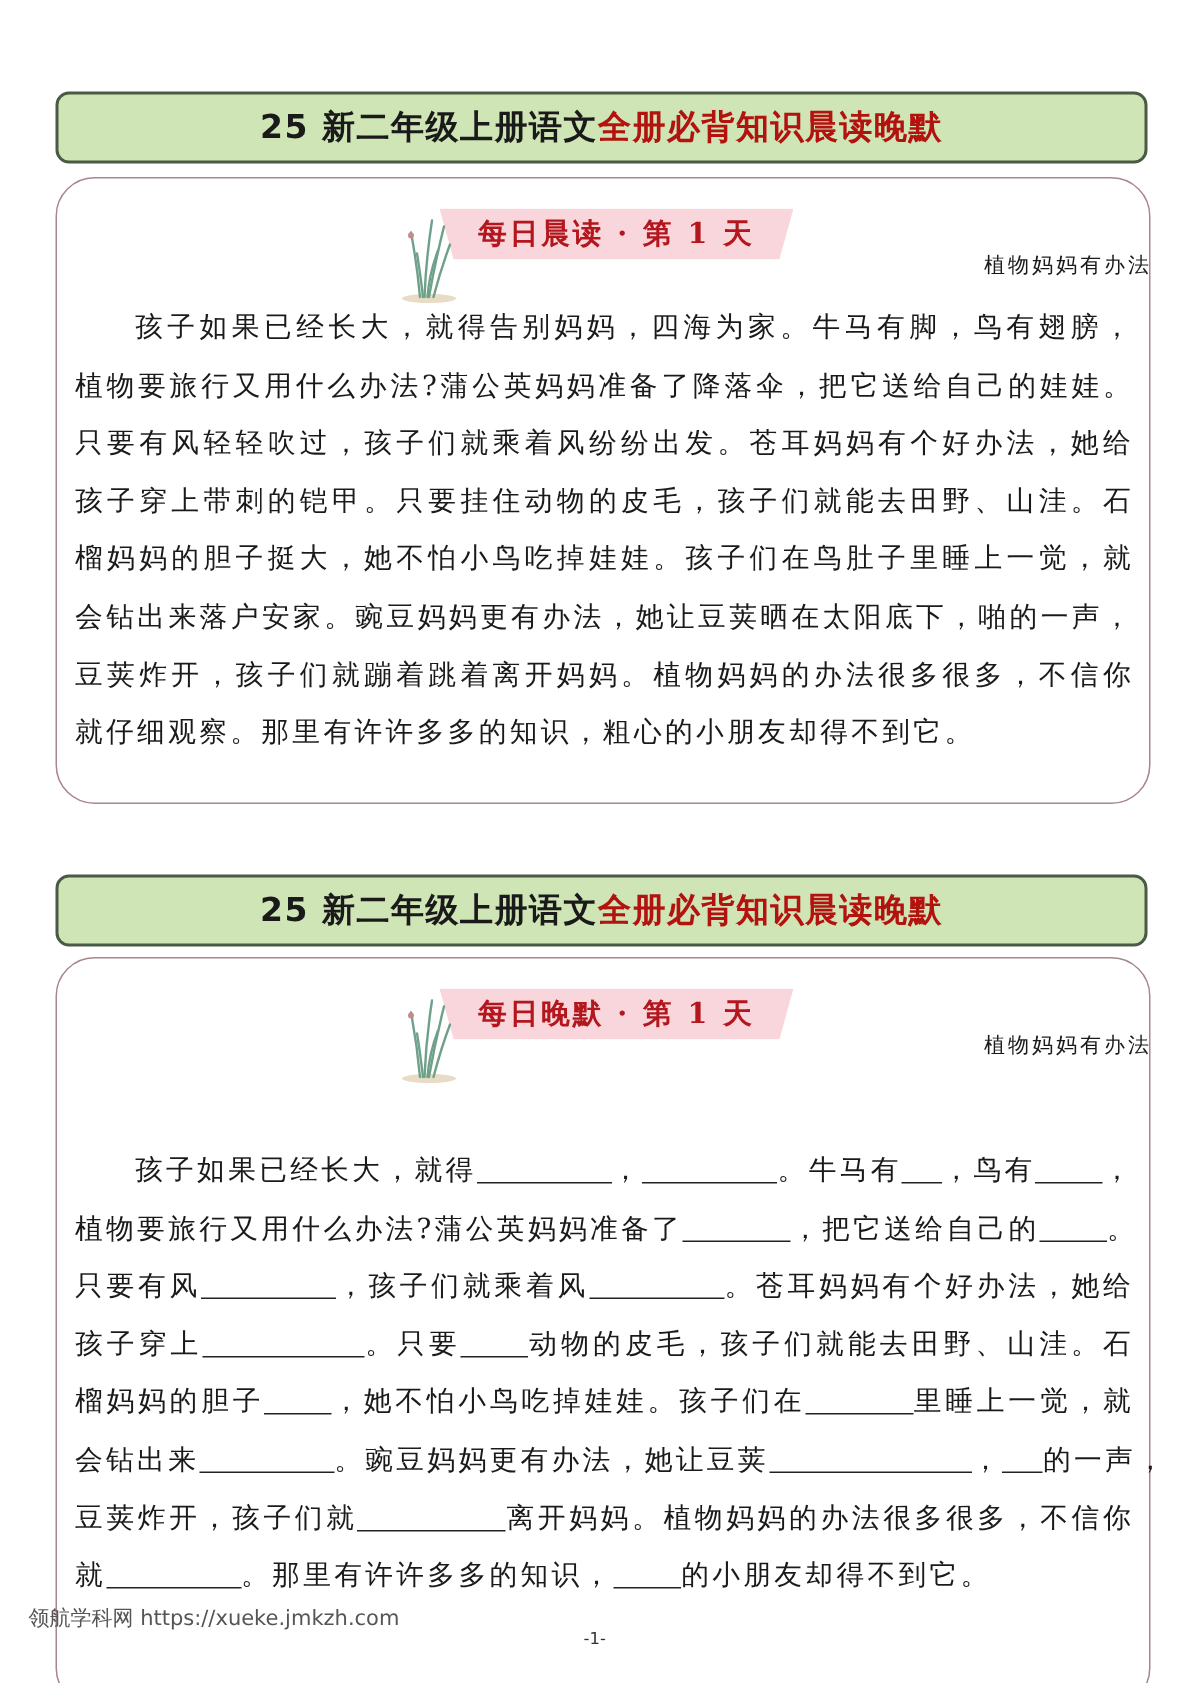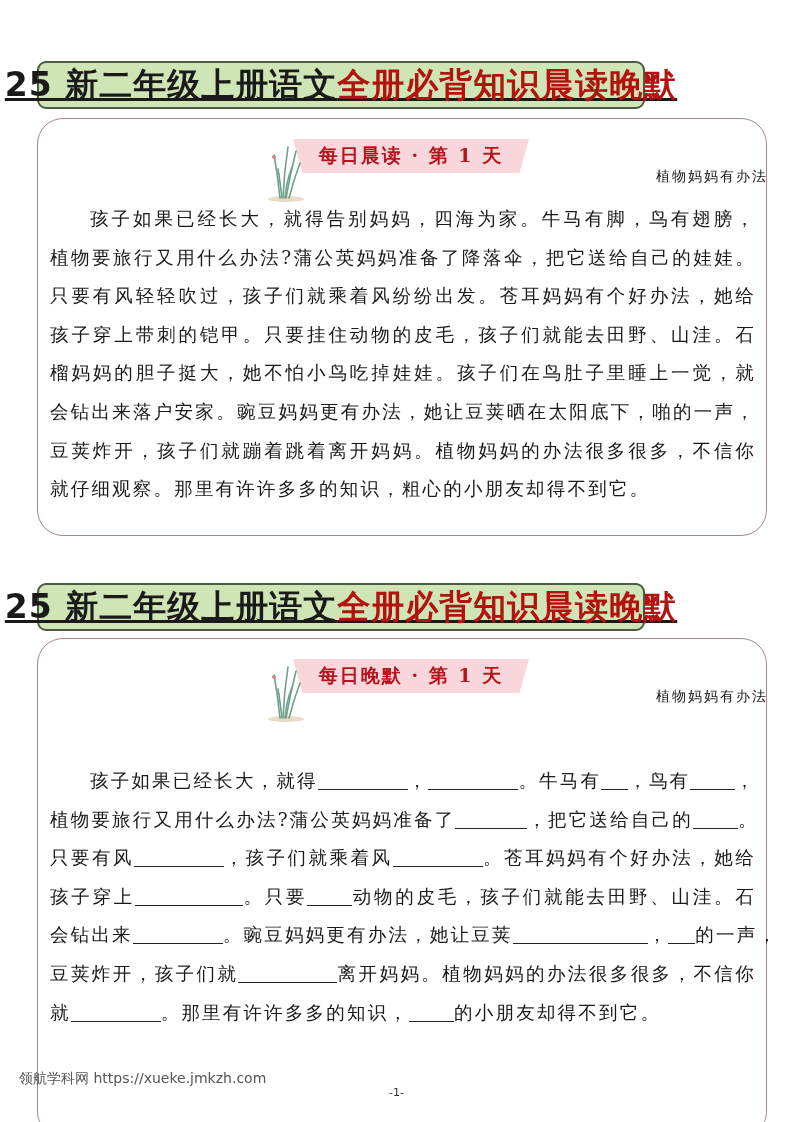--- a/index.html
+++ b/index.html
@@ -1,25 +1,25 @@
 <!DOCTYPE html>
 <html><head>
   <meta charset="utf-8">
   <style>
     html, body { margin: 0; padding: 0; }
     body {
       width: 793px; height: 1122px; background: #ffffff; position: relative; overflow: hidden;
       font-family: "DejaVu Serif", "Liberation Serif", serif; color: #1a1a1a;
     }
     .banner {
-      position: absolute; left: 37px; width: 608px; height: 48px;
+      position: absolute; left: 37px; width: 728px; height: 48px;
       background: #cfe5b6; border: 2px solid #4a5a44; border-radius: 9px; box-sizing: border-box;
       display: flex; align-items: center; justify-content: center;
-      font-family: "DejaVu Sans", "Liberation Sans", sans-serif; font-weight: bold; font-size: 33px;
-      letter-spacing: 1px; white-space: nowrap; text-decoration: underline;
+      font-family: "DejaVu Sans", "Liberation Sans", sans-serif; font-weight: bold; font-size: 22px;
+      letter-spacing: 1px; white-space: nowrap;
     }
     .banner .t-black { color: #1a1a1a; }
     .banner .t-red { color: #b3130f; }
     .card {
       position: absolute; left: 37px; width: 730px; box-sizing: border-box;
       border: 1.5px solid #a8868c; border-radius: 26px; background: #ffffff;
     }
     .tag {
       position: absolute; left: 255px; width: 236px; height: 34px;
       background: #f8d6dc; color: #b3161c;
@@ -100,20 +100,21 @@
         <path d="M19 57 Q20 42 26 26"></path>
     </g>
     <circle cx="8" cy="16" r="2" fill="#c98a8a"></circle>
   </svg>
   <div class="title" style="top:49px;">植物妈妈有办法</div>
   <div class="para" id="cloze" style="top:78px;margin-top:45px;">
       <div class="line first"><span>孩子如果已经长大，就得</span><span class="blank" style="width: 90px;"></span><span>，</span><span class="blank" style="width: 90px;"></span><span>。牛马有</span><span class="blank" style="width: 27px;"></span><span>，鸟有</span><span class="blank" style="width: 45px;"></span><span>，</span></div>
       <div class="line"><span>植物要旅行又用什么办法?蒲公英妈妈准备了</span><span class="blank" style="width: 72px;"></span><span>，把它送给自己的</span><span class="blank" style="width: 45px;"></span><span>。</span></div>
       <div class="line"><span>只要有风</span><span class="blank" style="width: 90px;"></span><span>，孩子们就乘着风</span><span class="blank" style="width: 90px;"></span><span>。苍耳妈妈有个好办法，她给</span></div>
       <div class="line"><span>孩子穿上</span><span class="blank" style="width: 108px;"></span><span>。只要</span><span class="blank" style="width: 45px;"></span><span>动物的皮毛，孩子们就能去田野、山洼。石</span></div>
+      <div class="line"><span>榴妈妈的胆子</span><span class="blank" style="width: 45px;"></span><span>，她不怕小鸟吃掉娃娃。孩子们在</span><span class="blank" style="width: 72px;"></span><span>里睡上一觉，就</span></div>
       <div class="line"><span>会钻出来</span><span class="blank" style="width: 90px;"></span><span>。豌豆妈妈更有办法，她让豆荚</span><span class="blank" style="width: 135px;"></span><span>，</span><span class="blank" style="width: 27px;"></span><span>的一声，</span></div>
       <div class="line"><span>豆荚炸开，孩子们就</span><span class="blank" style="width: 99px;"></span><span>离开妈妈。植物妈妈的办法很多很多，不信你</span></div>
       <div class="line last"><span>就</span><span class="blank" style="width: 90px;"></span><span>。那里有许许多多的知识，</span><span class="blank" style="width: 45px;"></span><span>的小朋友却得不到它。</span></div>
     </div>
 </div>
 
 <div class="footer">领航学科网 https://xueke.jmkzh.com</div>
 <div class="pagenum">-1-</div>
 
 </body></html>

